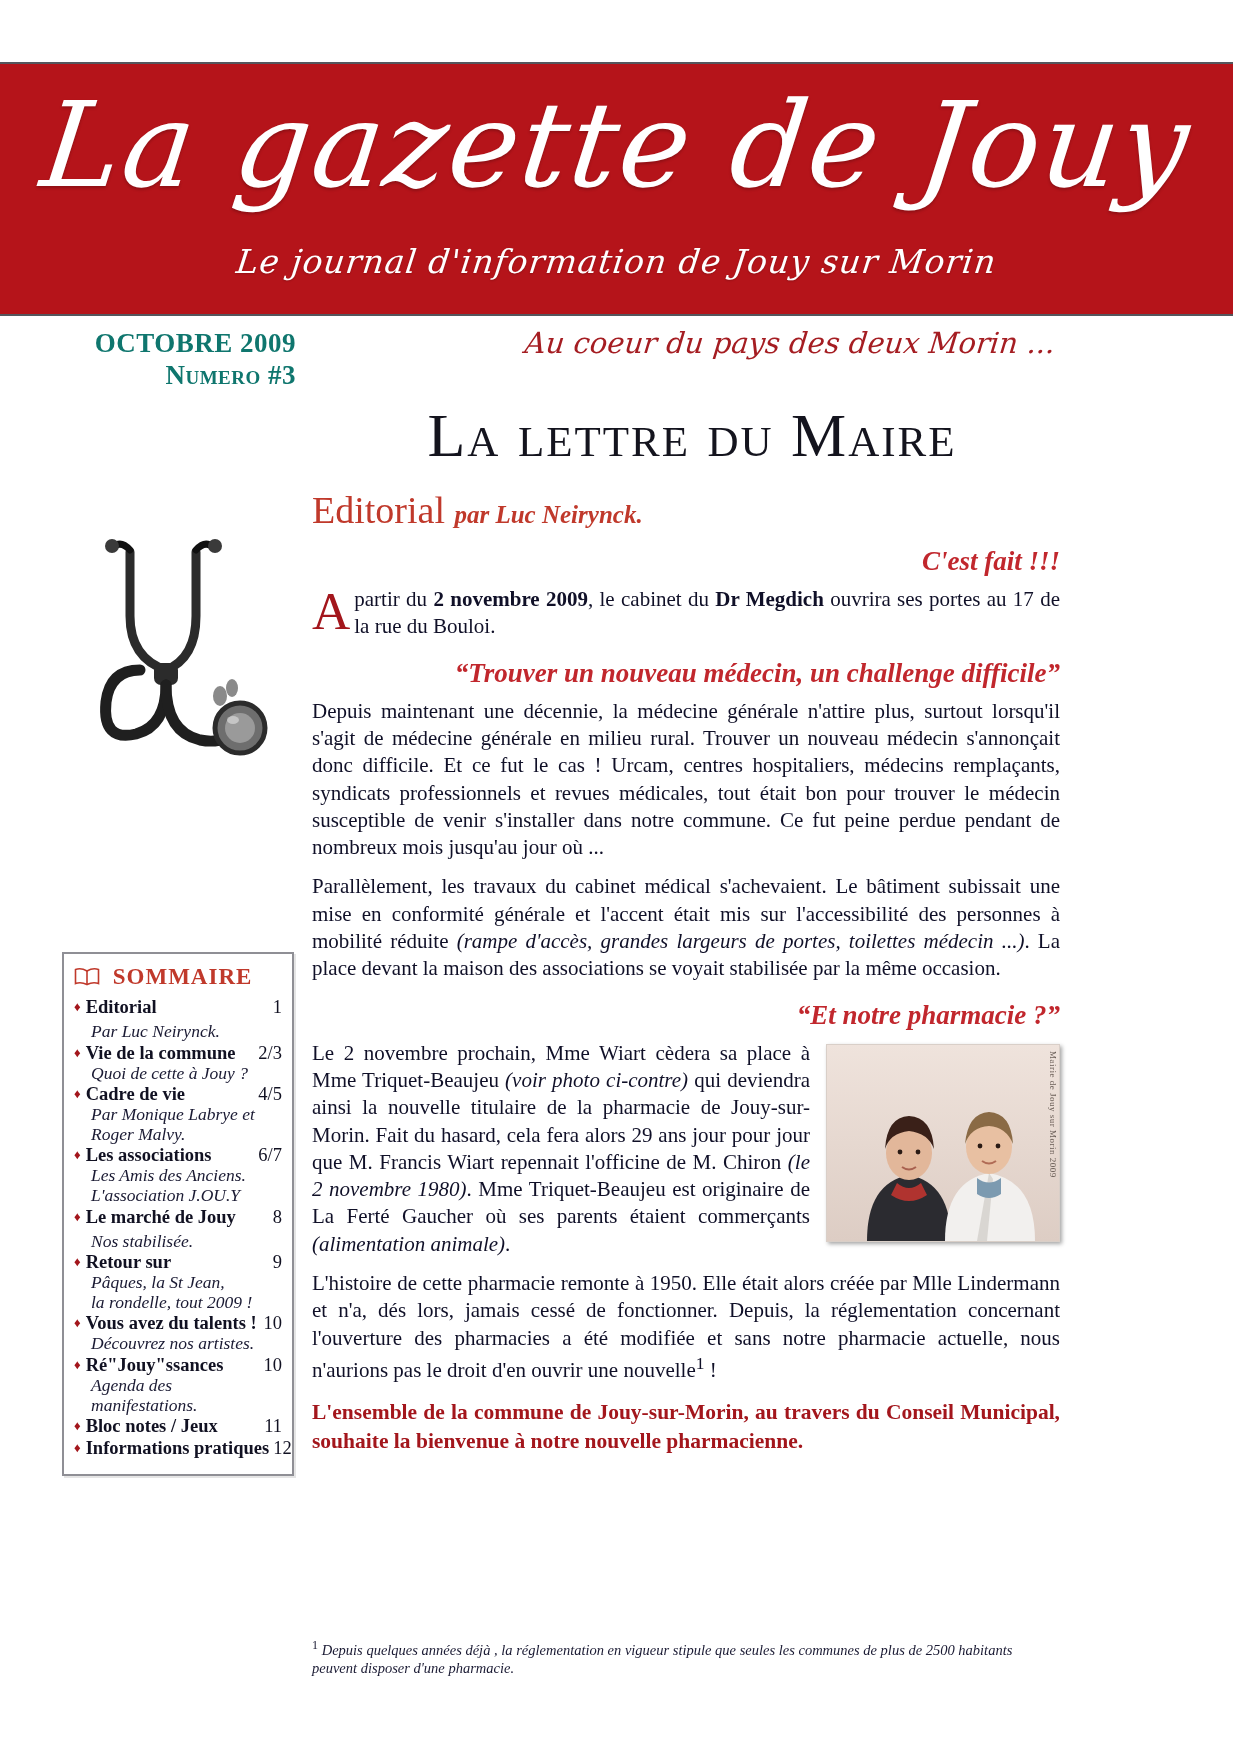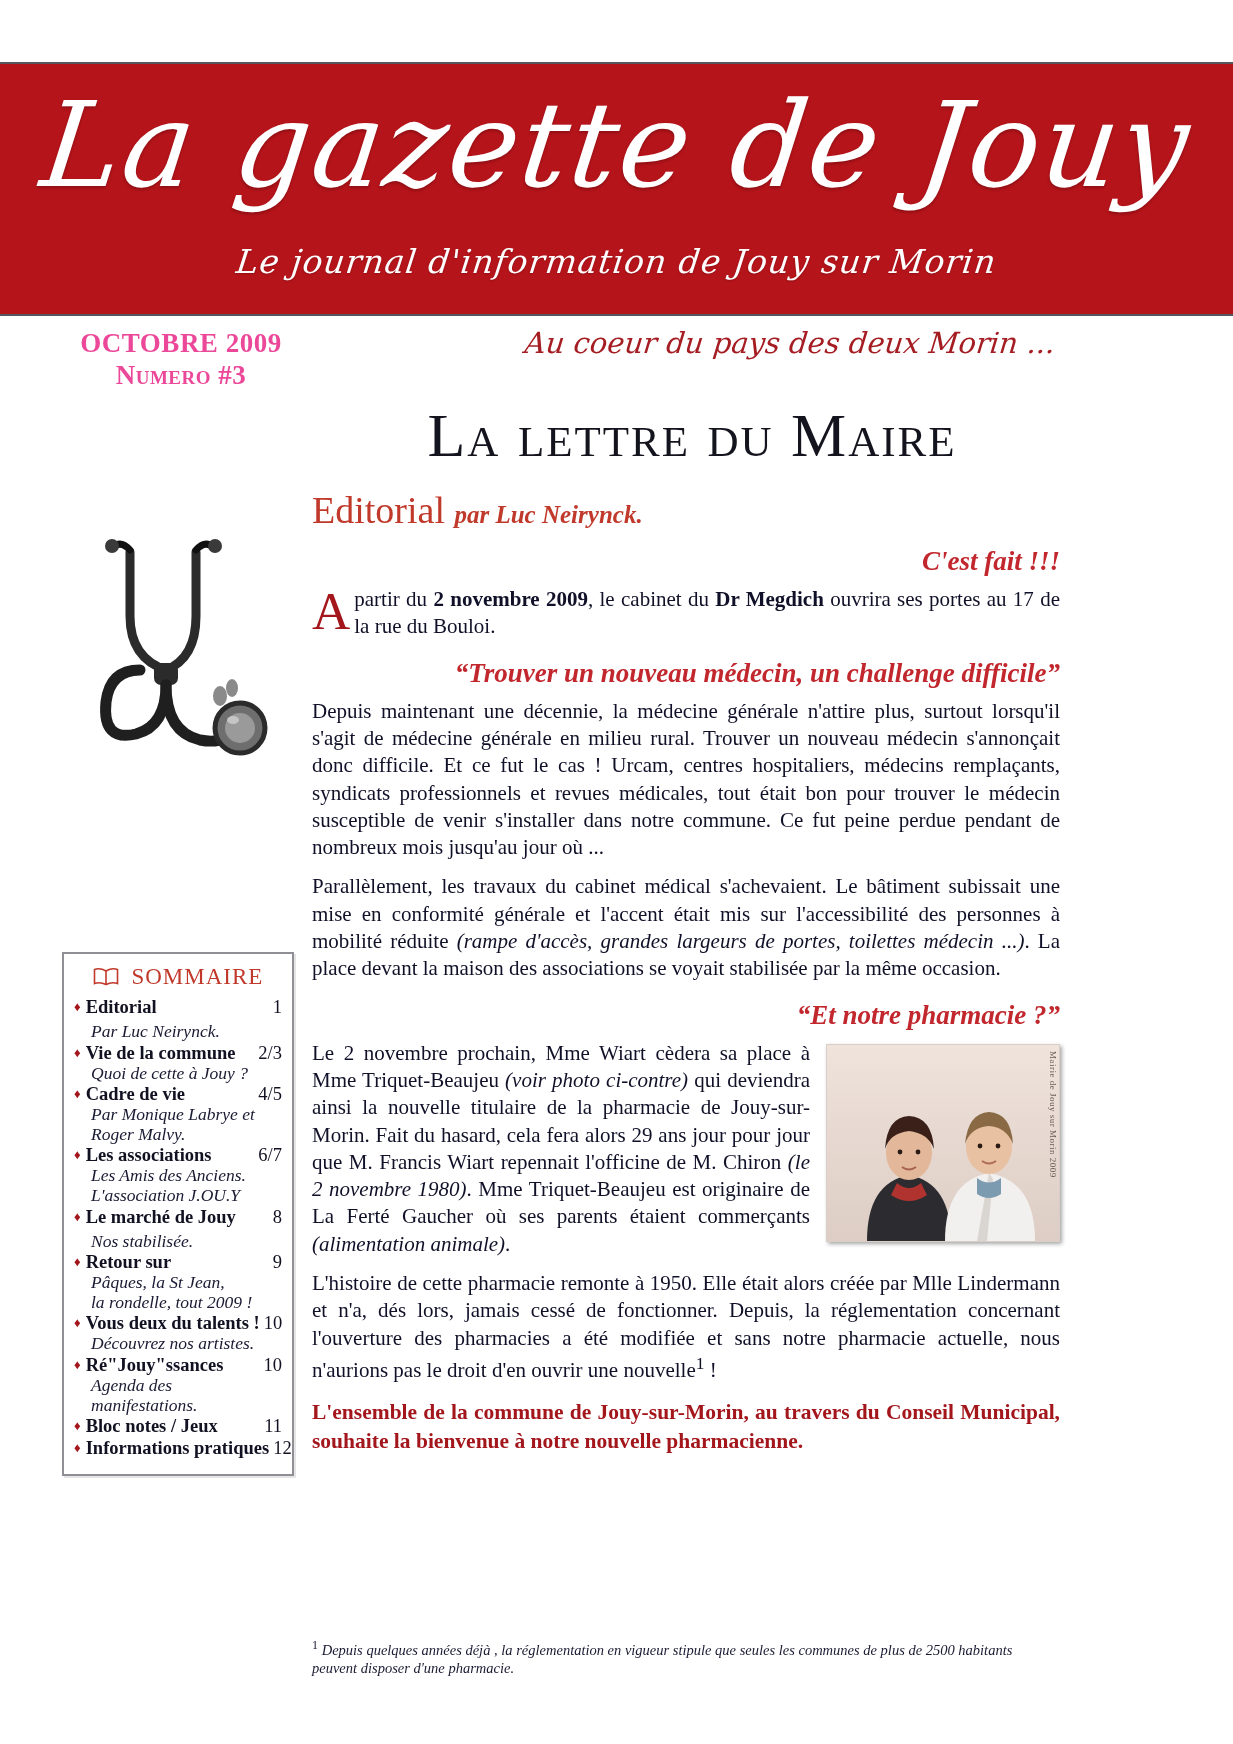--- a/index.html
+++ b/index.html
@@ -59,22 +59,22 @@
     letter-spacing: 1px;
     transform: skewX(-7deg);
     text-shadow: 0 1px 2px rgba(0,0,0,0.2);
   }
 
   
   .issue {
     position: absolute;
     left: 66px; top: 328px;
     width: 230px;
-    text-align: center;
-    color: #ec4899;
+    text-align: right;
+    color: #0f766e;
     font-family: "Liberation Serif", serif;
     font-weight: bold;
     line-height: 1.18;
   }
   .issue-date {
     font-size: 27px;
     letter-spacing: 0.5px;
   }
   .issue-number {
     font-size: 27px;
@@ -119,24 +119,24 @@
     position: absolute;
     left: 62px; top: 952px;
     width: 232px;
     box-sizing: border-box;
     border: 2px solid #8f8f95;
     background: #ffffff;
     padding: 10px 10px 14px 10px;
     box-shadow: 2px 2px 0 rgba(0,0,0,0.10);
   }
   .sommaire-head {
-    text-align: center;
+    text-align: left;
     color: #c0392b;
     font-size: 23px;
-    font-weight: normal;
+    font-weight: bold;
     font-variant: small-caps;
     letter-spacing: 1px;
     margin-bottom: 7px;
     white-space: nowrap;
   }
   .book-icon { margin-right: 6px; vertical-align: -2px; }
   .som-item { margin-bottom: 1px; }
   .som-row {
     display: flex;
     align-items: baseline;
@@ -351,21 +351,21 @@
             <span class="som-bullet">♦</span>
             <span class="som-label">Retour sur</span>
             <span class="som-page">9</span>
           </div>
           <div class="som-sub">Pâques, la St Jean,</div>
           <div class="som-sub">la rondelle, tout 2009 !</div>
         </div>
         <div class="som-item">
           <div class="som-row">
             <span class="som-bullet">♦</span>
-            <span class="som-label">Vous deux du talents !</span>
+            <span class="som-label">Vous avez du talents !</span>
             <span class="som-page">10</span>
           </div>
           <div class="som-sub">Découvrez nos artistes.</div>
         </div>
         <div class="som-item">
           <div class="som-row">
             <span class="som-bullet">♦</span>
             <span class="som-label">Ré"Jouy"ssances</span>
             <span class="som-page">10</span>
           </div>

